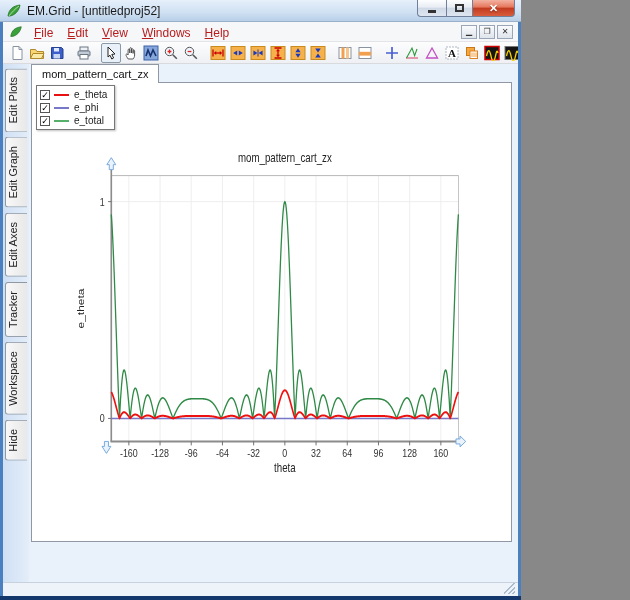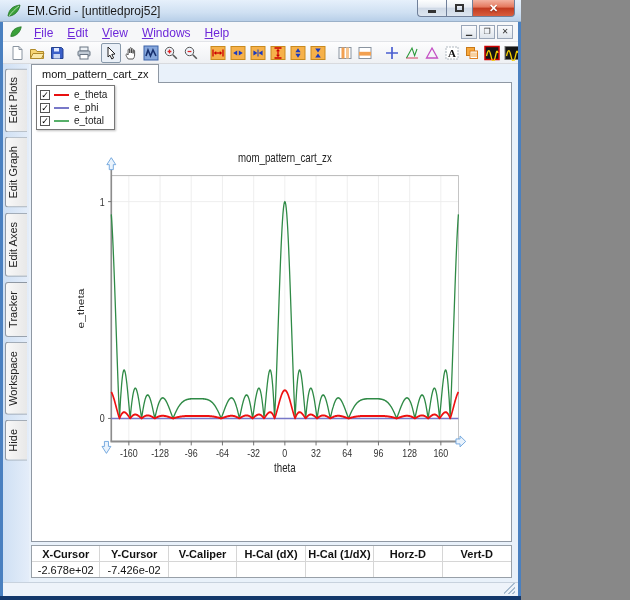--- a/index.html
+++ b/index.html
@@ -18,21 +18,21 @@
   .cap-btn.max{width:27px;}
   .cap-btn.close{width:42px;border-radius:0 0 4px 0;border-left:none;
     background:linear-gradient(#f3b2a0,#e4775c 45%,#c13a1f 50%,#d95d3d);}
   .glyph-min{width:8px;height:3px;background:#333;margin-top:6px;}
   .glyph-max{width:9px;height:8px;border:2px solid #333;}
   .glyph-close{color:#fff;font-size:11px;font-weight:bold;text-shadow:0 1px 1px #802010;}
   .inner{position:absolute;left:3px;right:3px;top:22px;bottom:4px;background:#e9f1fa;display:flex;flex-direction:column;}
   .bottomedge{position:absolute;left:0;right:0;bottom:0;height:4px;background:#14386b;}
   .menubar{height:20px;background:#f6f7f9;border-bottom:1px solid #e2e4e8;display:flex;align-items:center;padding:0 2px;}
   .menu-leaf{width:14px;height:14px;margin:0 4px;}
-  .menu-item{font-size:12px;color:#6d28d9;padding:2px 7px;margin-top:14px;}
+  .menu-item{font-size:12px;color:#b91c1c;padding:2px 7px;margin-top:14px;}
   .menu-item u{text-decoration:underline;}
   .mdi-buttons{margin-left:auto;display:flex;gap:2px;margin-right:3px;}
   .mdi-btn{width:16px;height:14px;border:1px solid #9aa6b8;background:linear-gradient(#fafbfd,#dfe5ec);
     font-size:8px;color:#333;display:flex;align-items:center;justify-content:center;line-height:1;}
   .toolbar{height:22px;background:linear-gradient(#fdfdfe,#eef0f3);border-bottom:1px solid #d8dade;
     display:flex;align-items:center;padding:0 4px;overflow:hidden;white-space:nowrap;}
   .tb-btn{width:20px;height:20px;display:inline-flex;align-items:center;justify-content:center;
     border:1px solid transparent;flex:0 0 auto;}
   .tb-btn.active{border:1px solid #8899aa;background:#eaf0f7;border-radius:2px;}
   .tb-btn svg{width:16px;height:16px;display:block;}
@@ -368,36 +368,20 @@
                 <span class="lg-line" style="background: rgb(120, 120, 200);"></span>
                 <span class="lg-label">e_phi</span>
               </div>
               <div class="lg-row">
                 <span class="lg-check">✓</span>
                 <span class="lg-line" style="background: rgb(87, 176, 106);"></span>
                 <span class="lg-label">e_total</span>
               </div>
             </div>
         </div>
-        <div class="cursor-table" id="cursor-table">
-            <div class="ct-cell ct-head">X-Cursor</div>
-            <div class="ct-cell ct-head">Y-Cursor</div>
-            <div class="ct-cell ct-head">V-Caliper</div>
-            <div class="ct-cell ct-head">H-Cal (dX)</div>
-            <div class="ct-cell ct-head">H-Cal (1/dX)</div>
-            <div class="ct-cell ct-head">Horz-D</div>
-            <div class="ct-cell ct-head">Vert-D</div>
-            <div class="ct-cell">-2.678e+02</div>
-            <div class="ct-cell">-7.426e-02</div>
-            <div class="ct-cell"></div>
-            <div class="ct-cell"></div>
-            <div class="ct-cell"></div>
-            <div class="ct-cell"></div>
-            <div class="ct-cell"></div>
-          </div>
       </div>
     </div>
 
     <div class="statusbar">
       <span class="status-text"></span>
       <span class="grip"></span>
     </div>
   </div>
   <div class="bottomedge"></div>
 </div>

